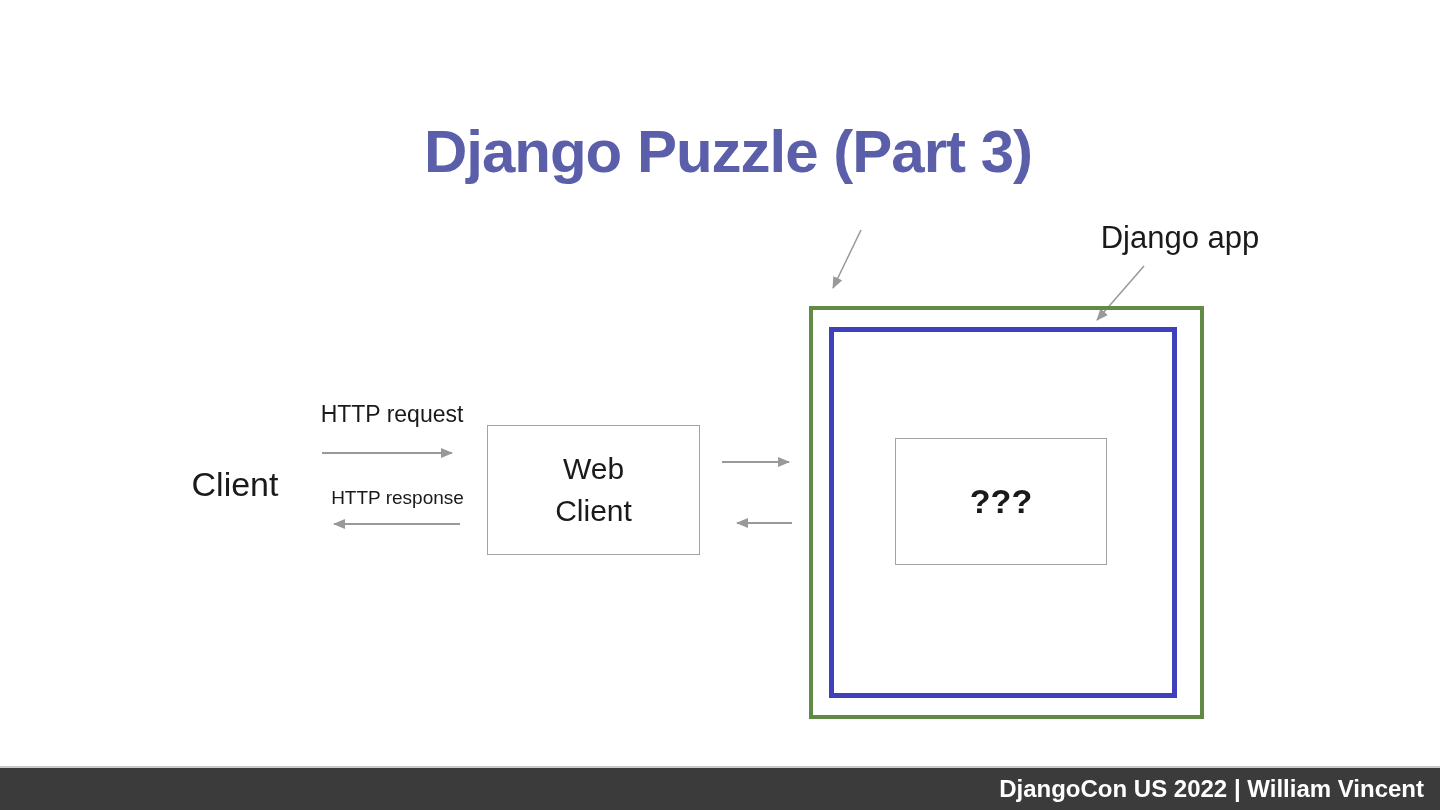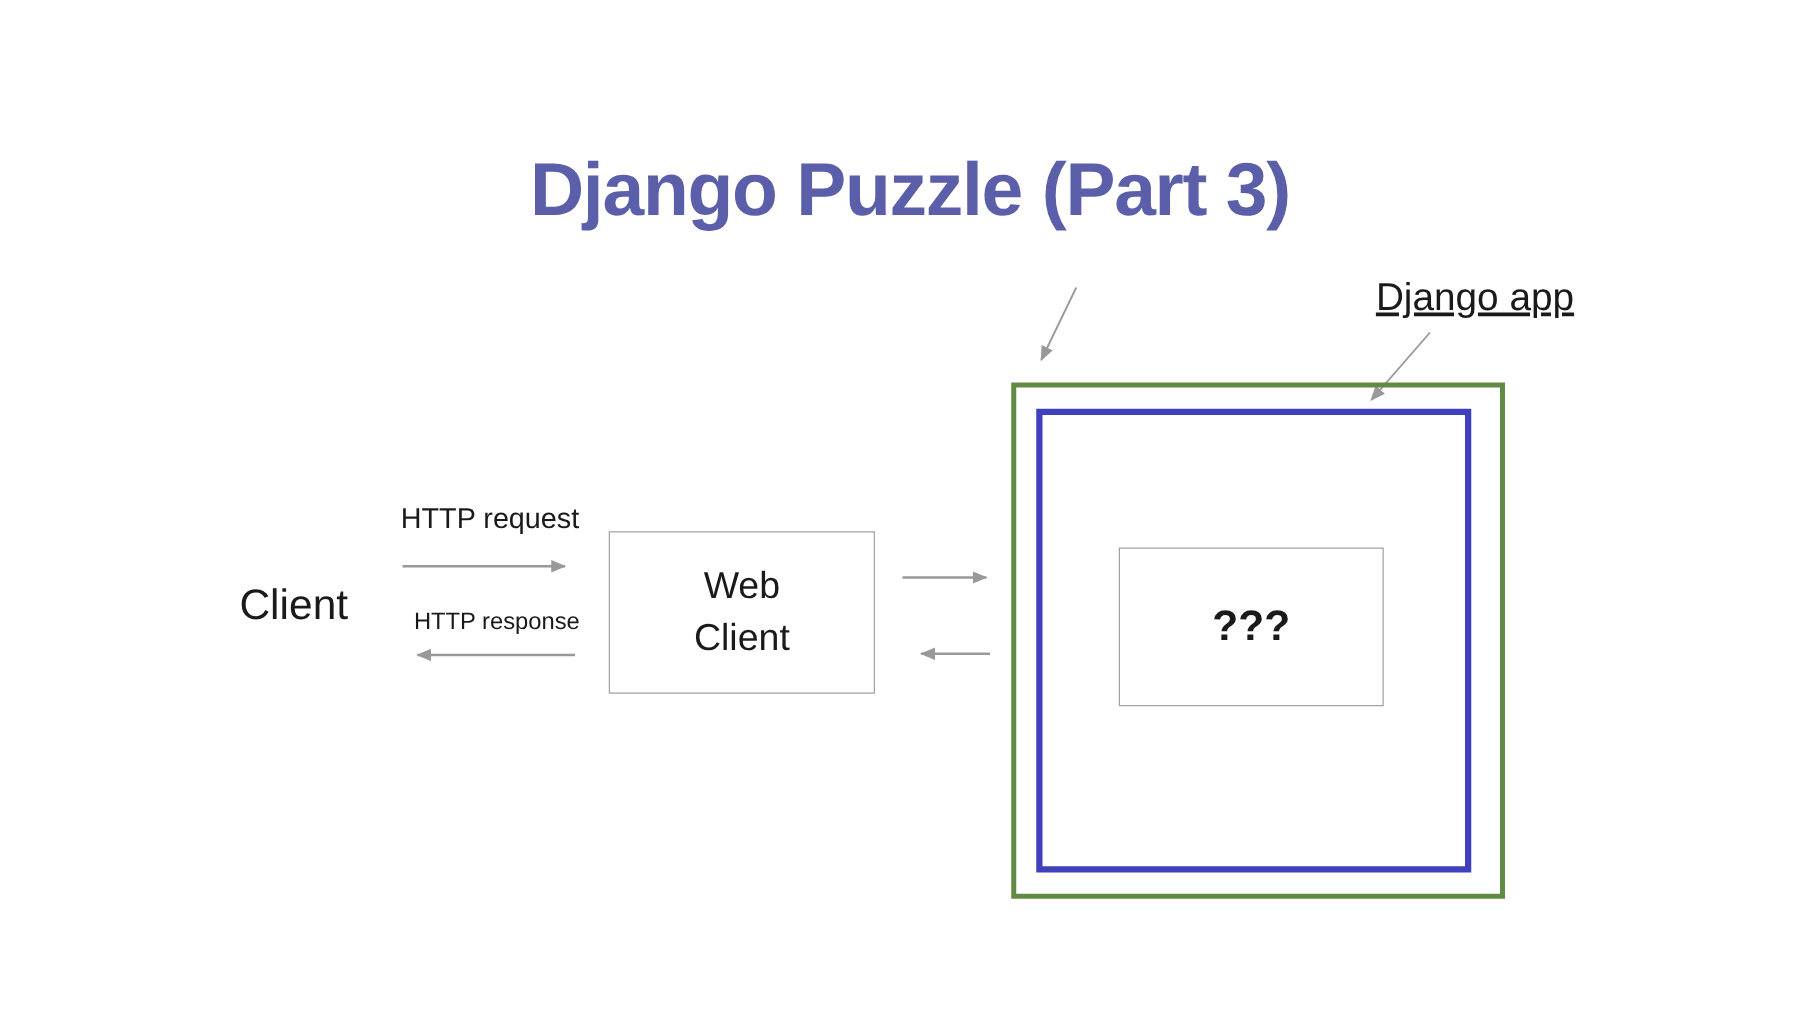--- a/index.html
+++ b/index.html
@@ -86,21 +86,20 @@
     width: 196px;
     font-size: 31px;
     line-height: 38px;
   }
   .django-app-label {
     left: 1096px;
     top: 219px;
     width: 168px;
     font-size: 31px;
     line-height: 38px;
-    text-decoration: underline;
   }
 
   
   .box {
     position: absolute;
     box-sizing: border-box;
     background: transparent;
   }
   .web-server-box {
     left: 487px;
@@ -199,14 +198,17 @@
 
   <div class="box wsgi-server-box"></div>
   <div class="box django-app-box"></div>
   <div class="box mystery-box">
     <span>???</span>
   </div>
 
 
   <div class="diagram-label django-app-label">Django app</div>
 
+  <div class="footer-bar">
+    <span class="footer-credit">DjangoCon US 2022 | William Vincent</span>
+  </div>
 
 </div>
 
 </body></html>

